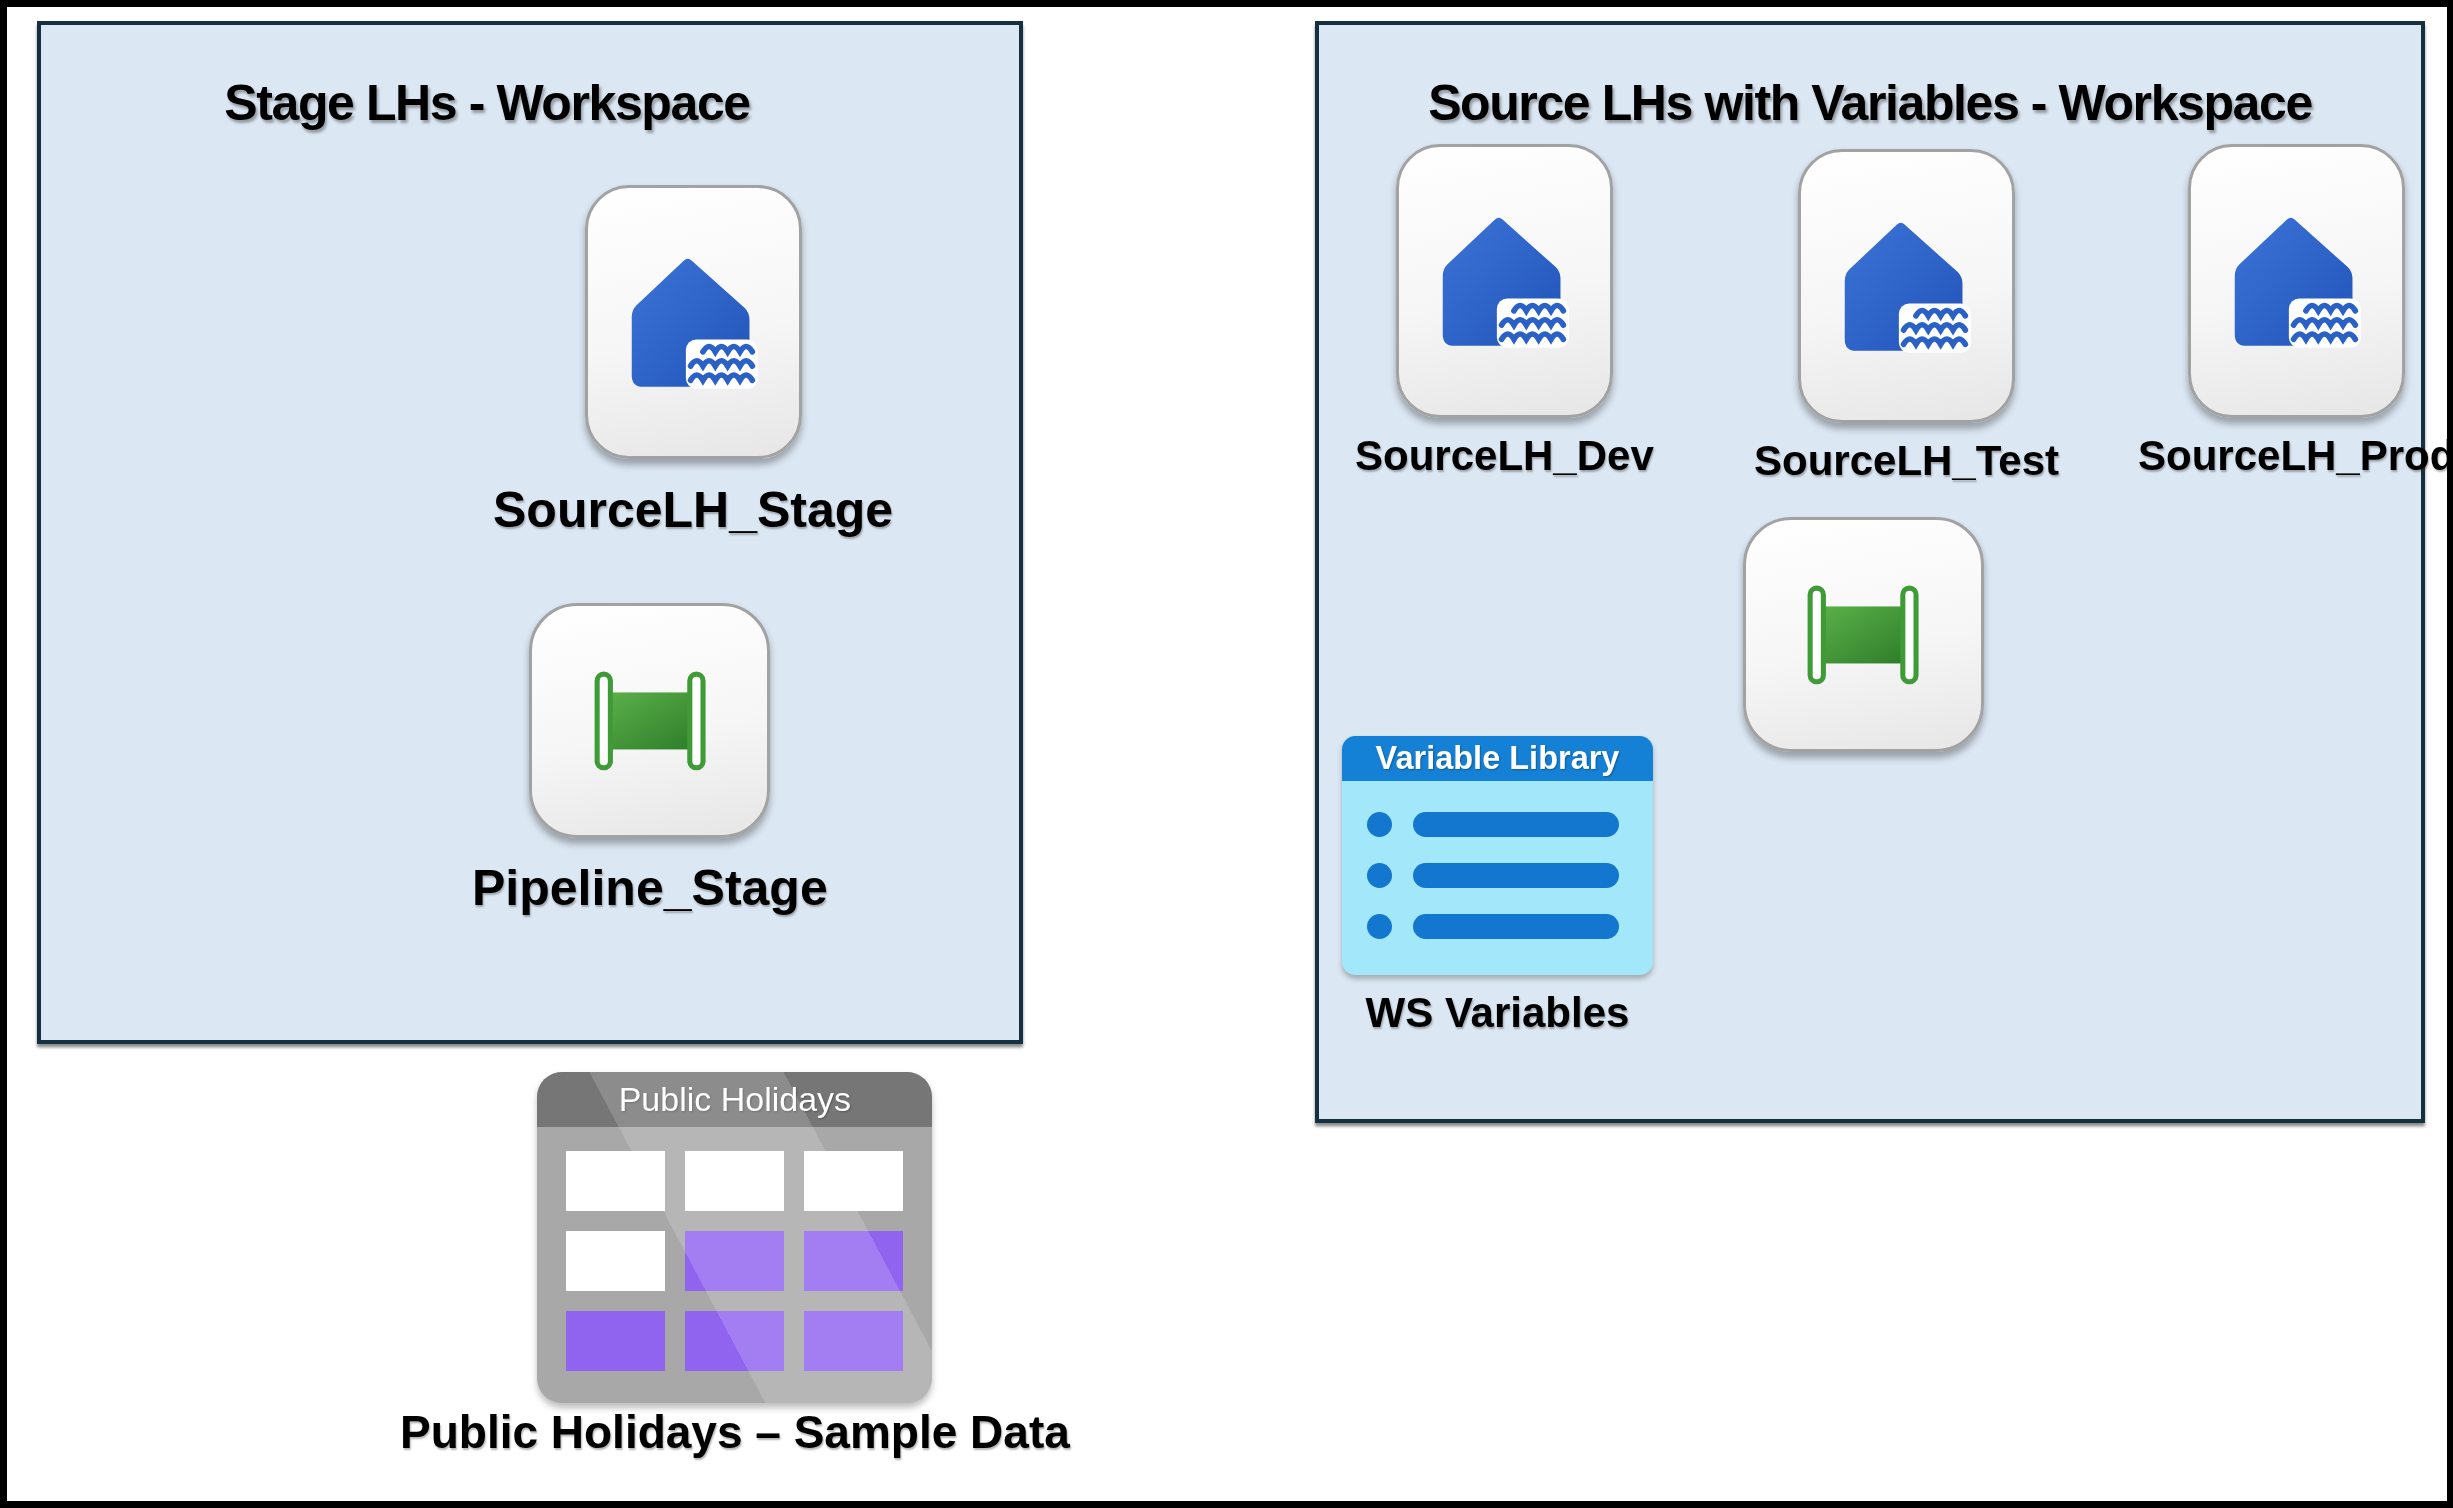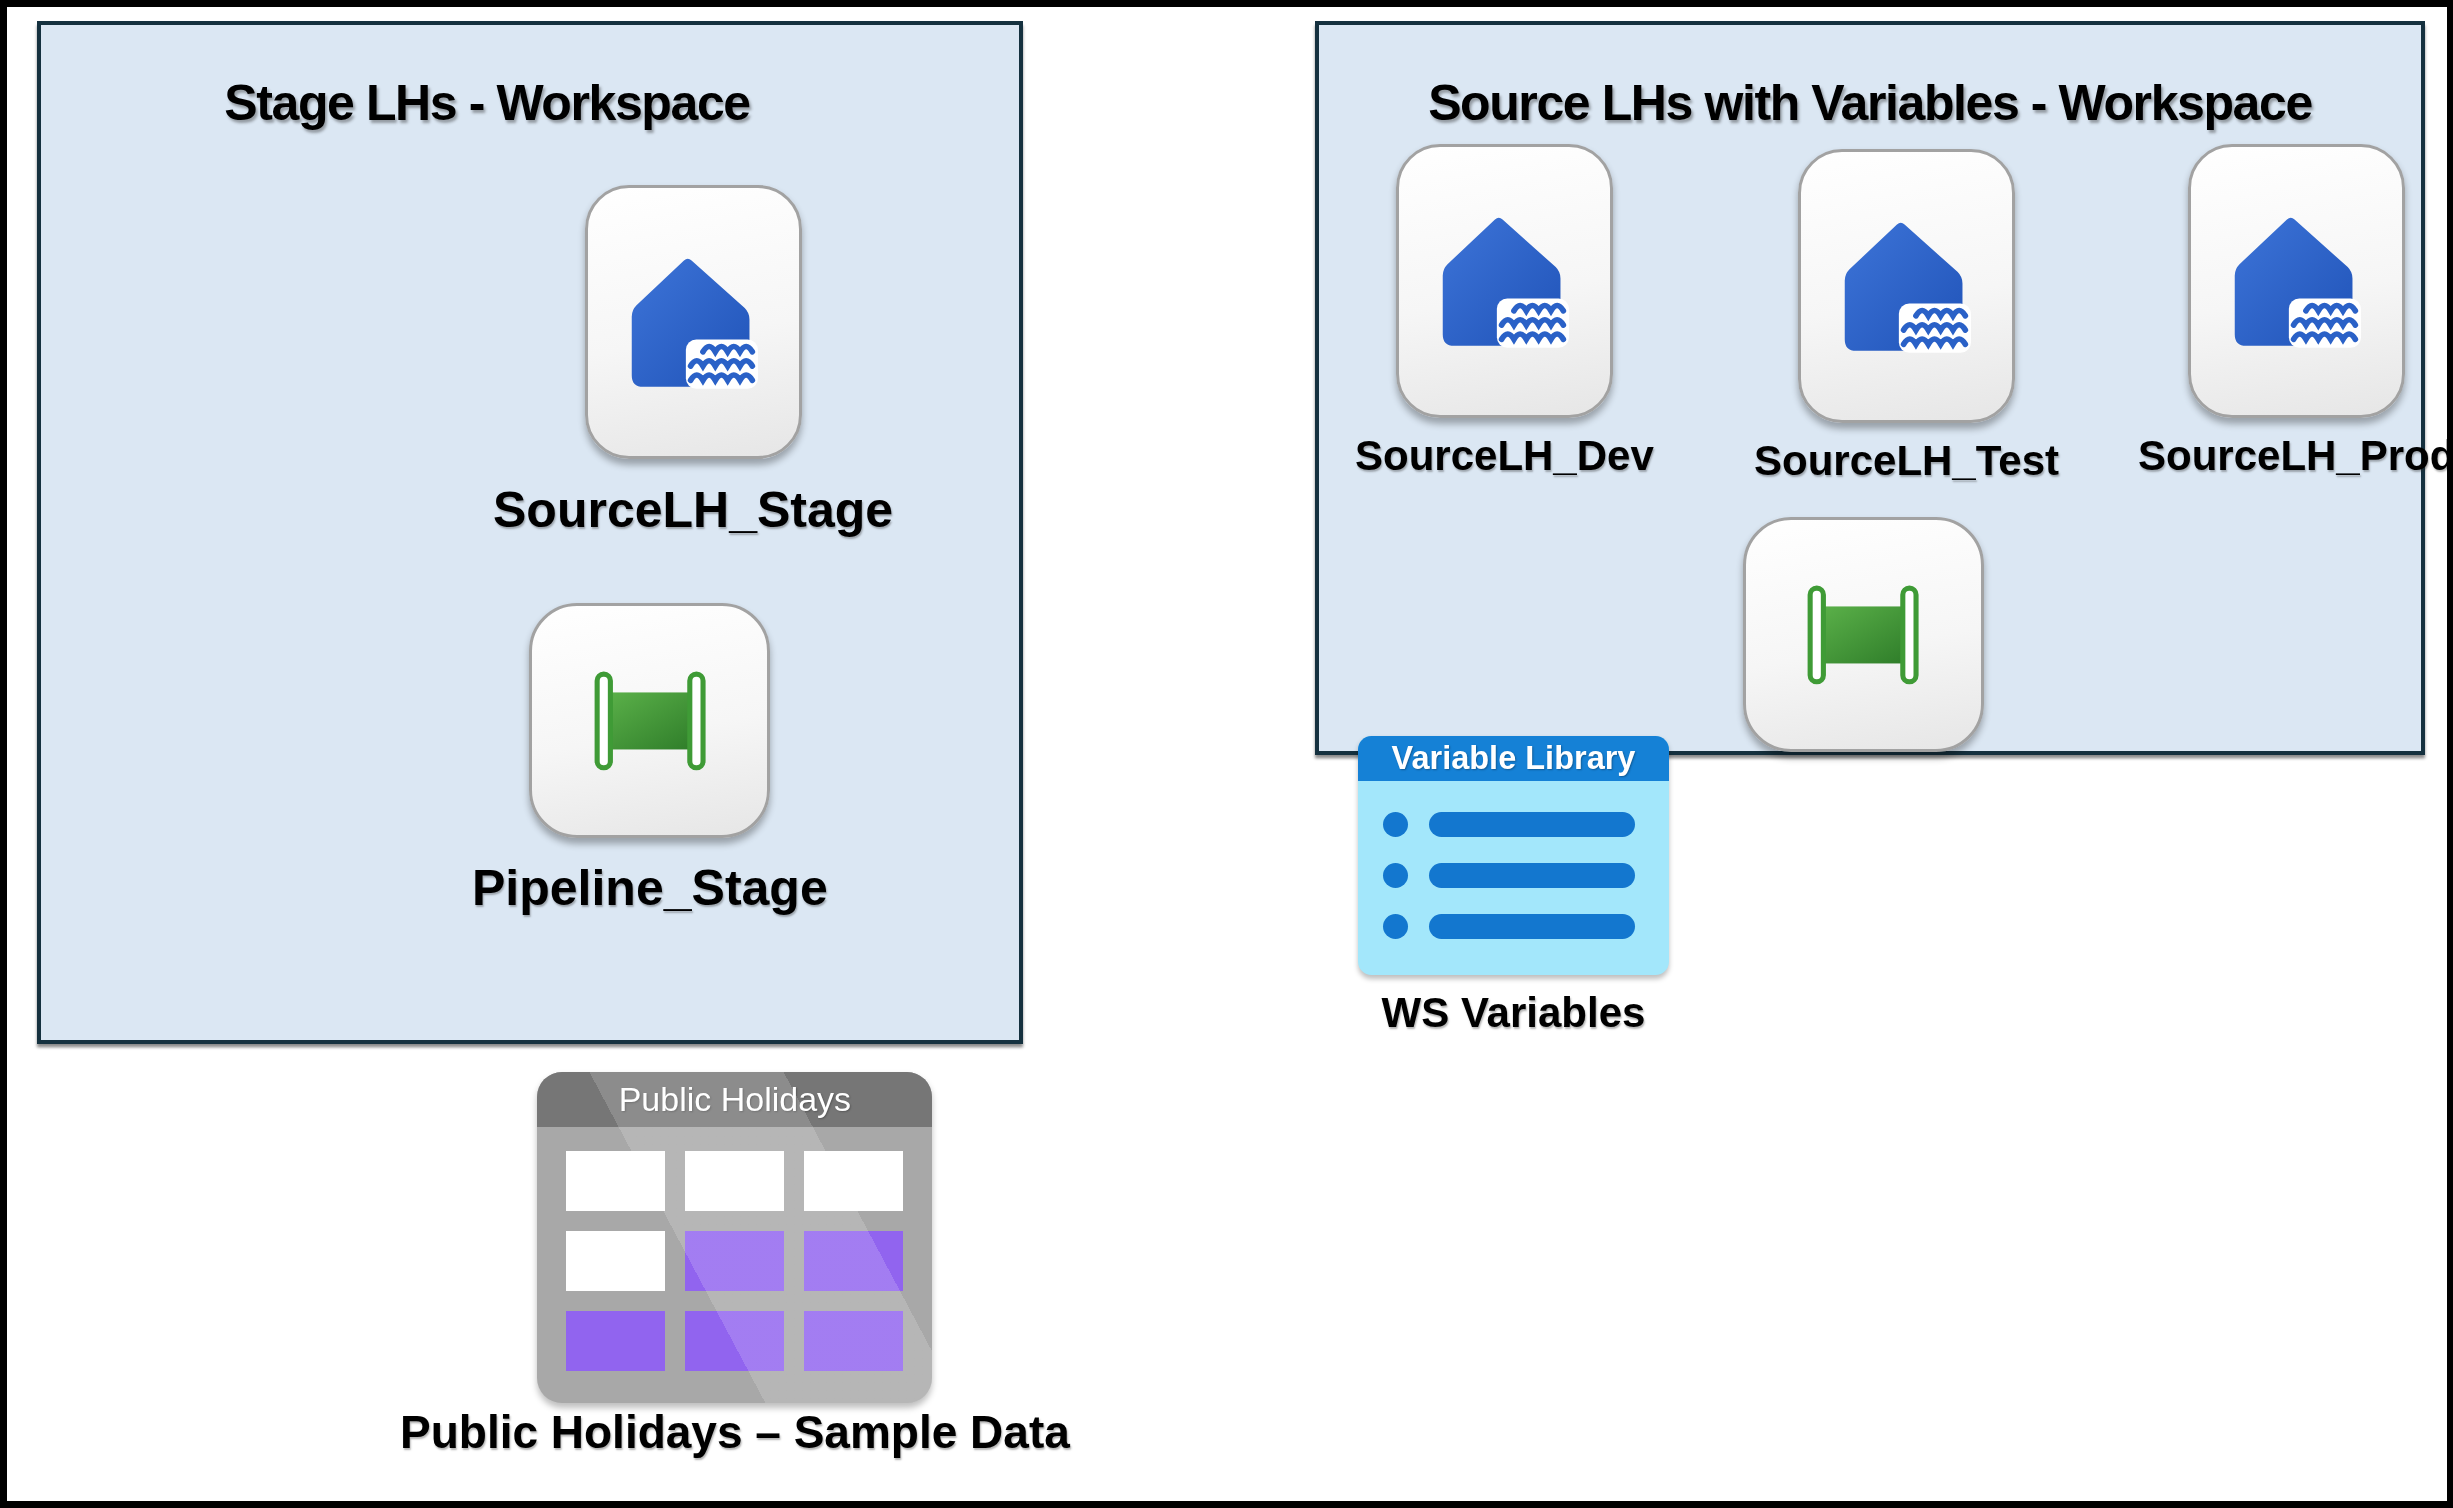--- a/index.html
+++ b/index.html
@@ -8,21 +8,21 @@
     background:#ffffff;border:7.6px solid #000000;overflow:hidden;
     font-family:"Liberation Sans", sans-serif;color:#000;
   }
   
   .workspace{
     position:absolute;box-sizing:border-box;
     background:#dbe7f3;border:4.8px solid #15313f;
     box-shadow:0 3.8px 2.9px rgba(0,0,0,0.45);
   }
   .ws-stage{left:30px;top:14.3px;width:986px;height:1023px;}
-  .ws-source{left:1308px;top:14.3px;width:1110px;height:734px;}
+  .ws-source{left:1308px;top:14.3px;width:1110px;height:1102px;}
   .ws-title{
     position:absolute;top:15.3px;left:0;right:0;text-align:center;
     font-size:50px;font-weight:bold;letter-spacing:-1.4px;
     text-shadow:1.9px 2.9px 2.9px rgba(40,40,40,0.4);white-space:nowrap;
   }
   .ws-stage .ws-title{right:86px;}
   
   .item{position:absolute;display:flex;flex-direction:column;align-items:center;}
   .card{
     box-sizing:border-box;border:3.8px solid #a2a2a2;
@@ -204,21 +204,21 @@
                 <stop offset="1" stop-color="#2e7c29"></stop>
               </linearGradient>
             </defs>
             <rect x="14" y="24" width="92" height="56" fill="url(#ppG)"></rect>
             <rect x="8" y="6" width="13" height="92" rx="6.5" fill="#ffffff" stroke="#3f9b36" stroke-width="5"></rect>
             <rect x="99" y="6" width="13" height="92" rx="6.5" fill="#ffffff" stroke="#3f9b36" stroke-width="5"></rect>
           </svg>
         </div>
     </div>
 
-    <div class="item" style="left:23px;top:711px;margin-left:16px;">
+    <div class="item" style="left:23px;top:711px;">
       <div class="varlib">
         <div class="varlib-header">Variable Library</div>
         <div class="varlib-body">
           <div class="varlib-row">
             <span class="varlib-dot"></span>
             <span class="varlib-bar"></span>
           </div>
           <div class="varlib-row">
             <span class="varlib-dot"></span>
             <span class="varlib-bar"></span>

